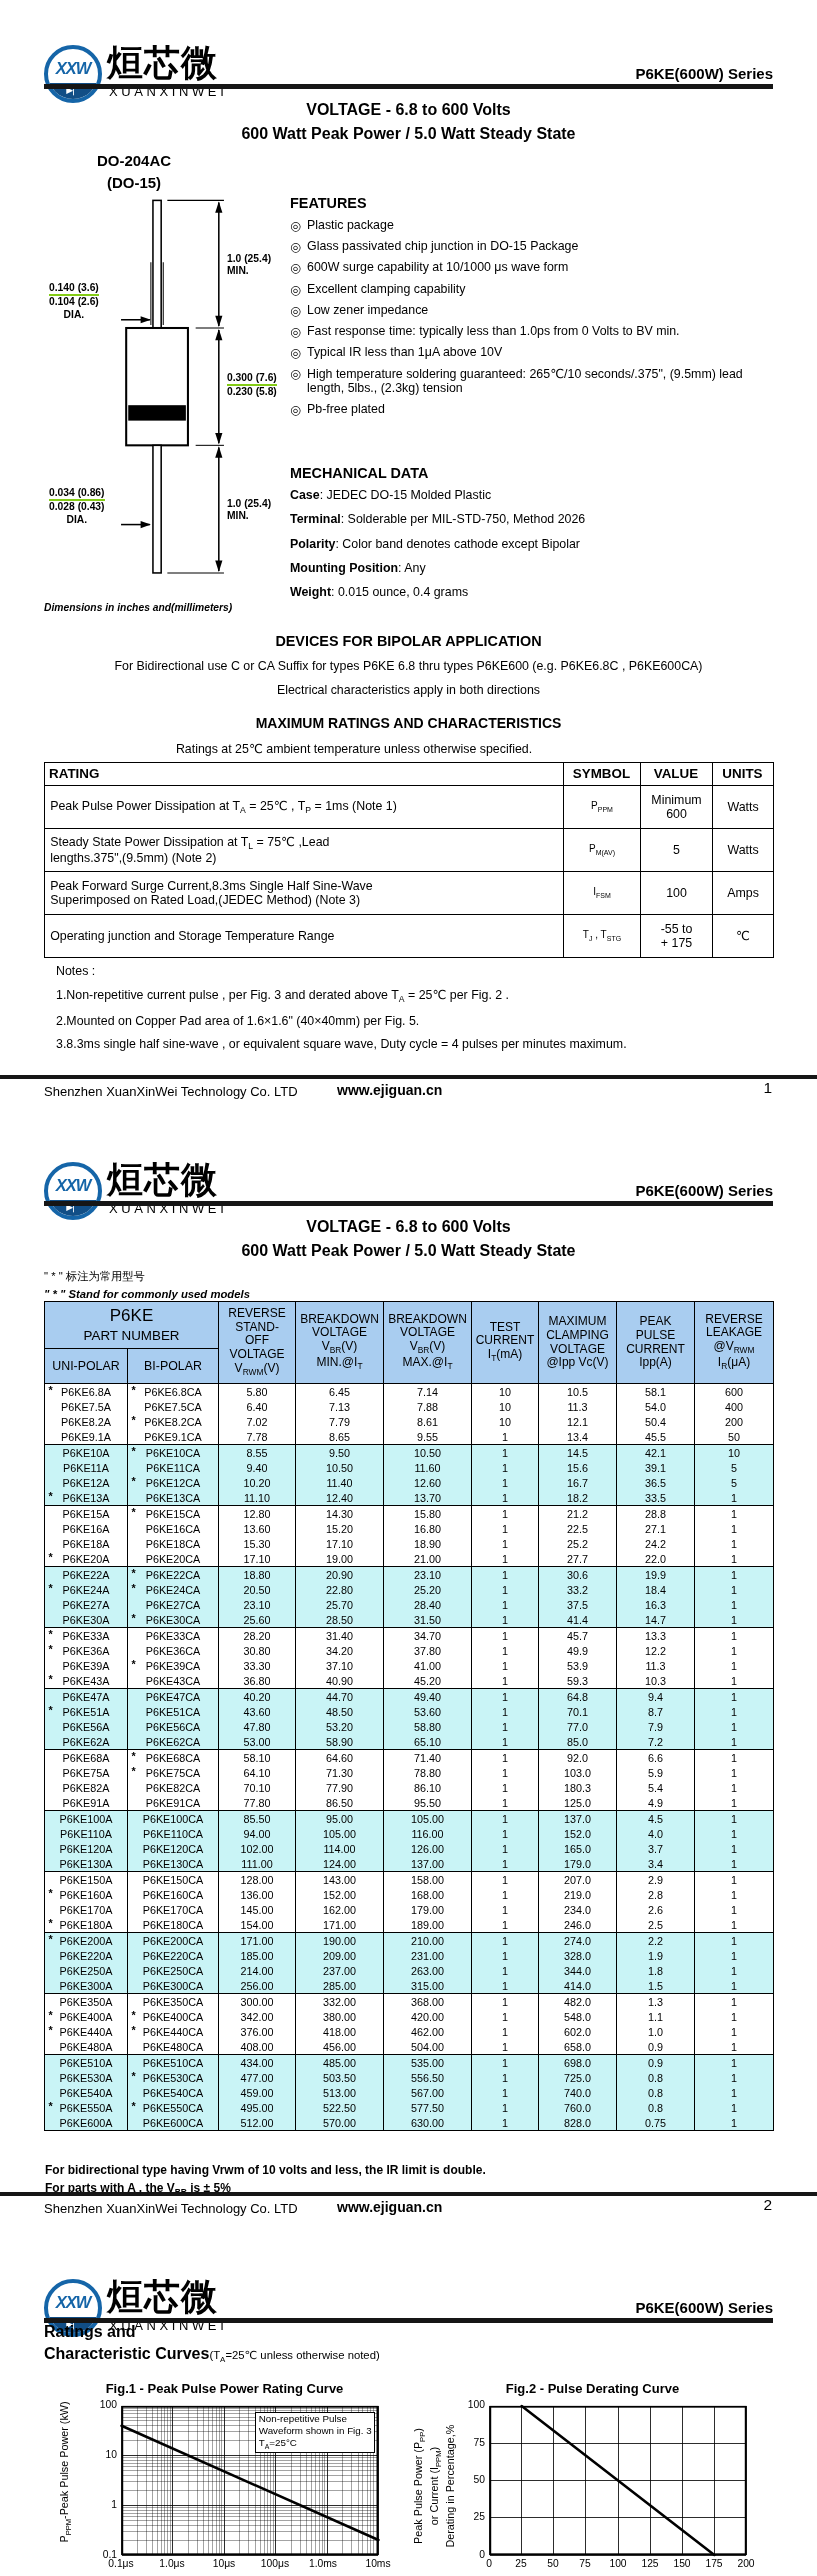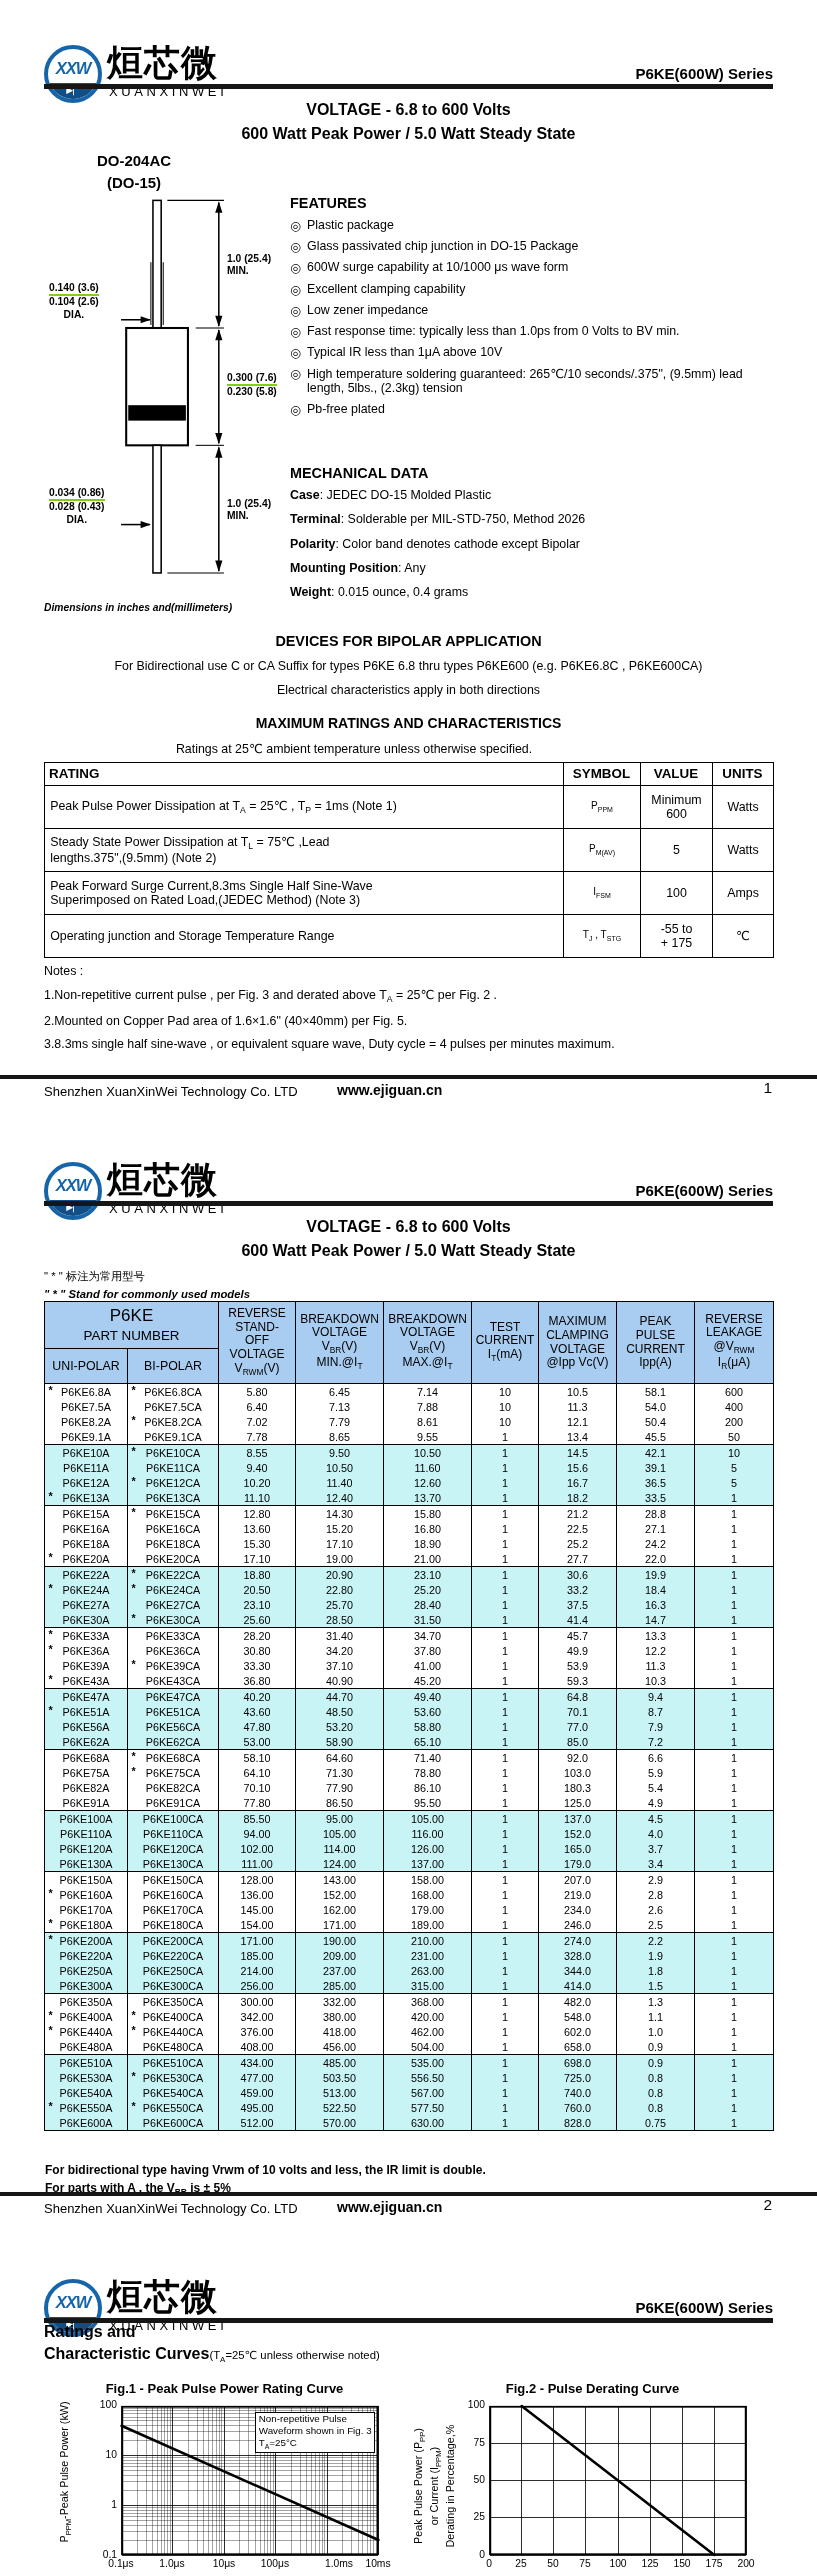--- a/index.html
+++ b/index.html
@@ -44,21 +44,21 @@
   .bip-2{position:absolute;left:0;width:817px;top:683px;text-align:center;font-size:12.4px;}
   .rat-h{position:absolute;left:0;width:817px;top:715px;text-align:center;font-size:14px;font-weight:bold;}
   .rat-sub{position:absolute;left:0;width:708px;top:741px;text-align:center;font-size:12.4px;}
   table.rat-table{position:absolute;left:44px;top:762px;width:730px;border-collapse:collapse;table-layout:fixed;}
   .rat-table th,.rat-table td{border:1.5px solid #000;font-size:12.4px;padding:1px 5.2px;}
   .rat-table th{text-align:left;font-size:13.4px;font-weight:bold;height:19.6px;padding-left:4.1px;}
   .rat-table th.cc,.rat-table td.cc{text-align:center;}
   .rat-table td{height:40px;}
   .rat-table td.sym{font-size:10px;}
   #notes-block{position:absolute;left:44px;top:964px;width:737px;font-size:12.4px;}
-  #notes-block .nline{margin-bottom:9.3px;}
+  #notes-block .nline{margin-bottom:9.3px;margin-left:12px;}
   
   .star-cn{position:absolute;left:44px;top:152px;font-size:11.3px;}
   .star-en{position:absolute;left:44px;top:171px;font-size:11.3px;font-weight:bold;font-style:italic;}
   table.parts-table{position:absolute;left:44px;top:184px;width:730px;border-collapse:collapse;table-layout:fixed;border:1.5px solid #000;}
   .parts-table th{background:#a9cdf0;border:1px solid #000;font-weight:normal;font-size:12px;line-height:1.15;padding:1px 1px;}
   .parts-table .ph-pn{border-bottom:1.5px solid #000;}
   .pn-big{font-size:17px;}
   .pn-sub{font-size:13.4px;margin-top:2.1px;text-align:center;}
   .parts-table th.ph-sub{font-size:12.4px;height:32px;}
   .parts-table td{border-left:1px solid #000;border-right:1px solid #000;font-size:10.8px;text-align:center;height:15px;padding:0 1px;position:relative;}
@@ -975,21 +975,21 @@
             <polyline points="0.0,38.5 500.0,260.9" fill="none" stroke="#000" stroke-width="5" stroke-linecap="round" stroke-linejoin="round"></polyline>
           </svg>
           <div class="ytick" style="top: -6.7px;">100</div>
           <div class="ytick" style="top: 43px;">10</div>
           <div class="ytick" style="top: 93px;">1</div>
           <div class="ytick" style="top: 143px;">0.1</div>
           <div class="xtick" style="left: -23px;">0.1μs</div>
           <div class="xtick" style="left: 28px;">1.0μs</div>
           <div class="xtick" style="left: 80px;">10μs</div>
           <div class="xtick" style="left: 131px;">100μs</div>
-          <div class="xtick" style="left: 195px;">1.0ms</div>
+          <div class="xtick" style="left: 179px;">1.0ms</div>
           <div class="xtick" style="left: 234px;">10ms</div>
           <div class="ann ann-box" style="left: 52%; top: 4%;">Non-repetitive Pulse<br>Waveform shown in Fig. 3<br>T<sub>A</sub>=25°C</div>
         </div>
       </div>
     </div>
   <div class="fig-slot" id="fig-slot-1" style="left:412px;top:147px">
       <div class="fig-title">Fig.2 - Pulse Derating Curve</div>
       <div class="fig-canvas">
         <div class="ylab-wrap">
           <div class="ylab">Peak Pulse Power (P<sub>PP</sub>)<br>or Current (I<sub>PPM</sub>)<br>Derating in Percentage,%</div>

